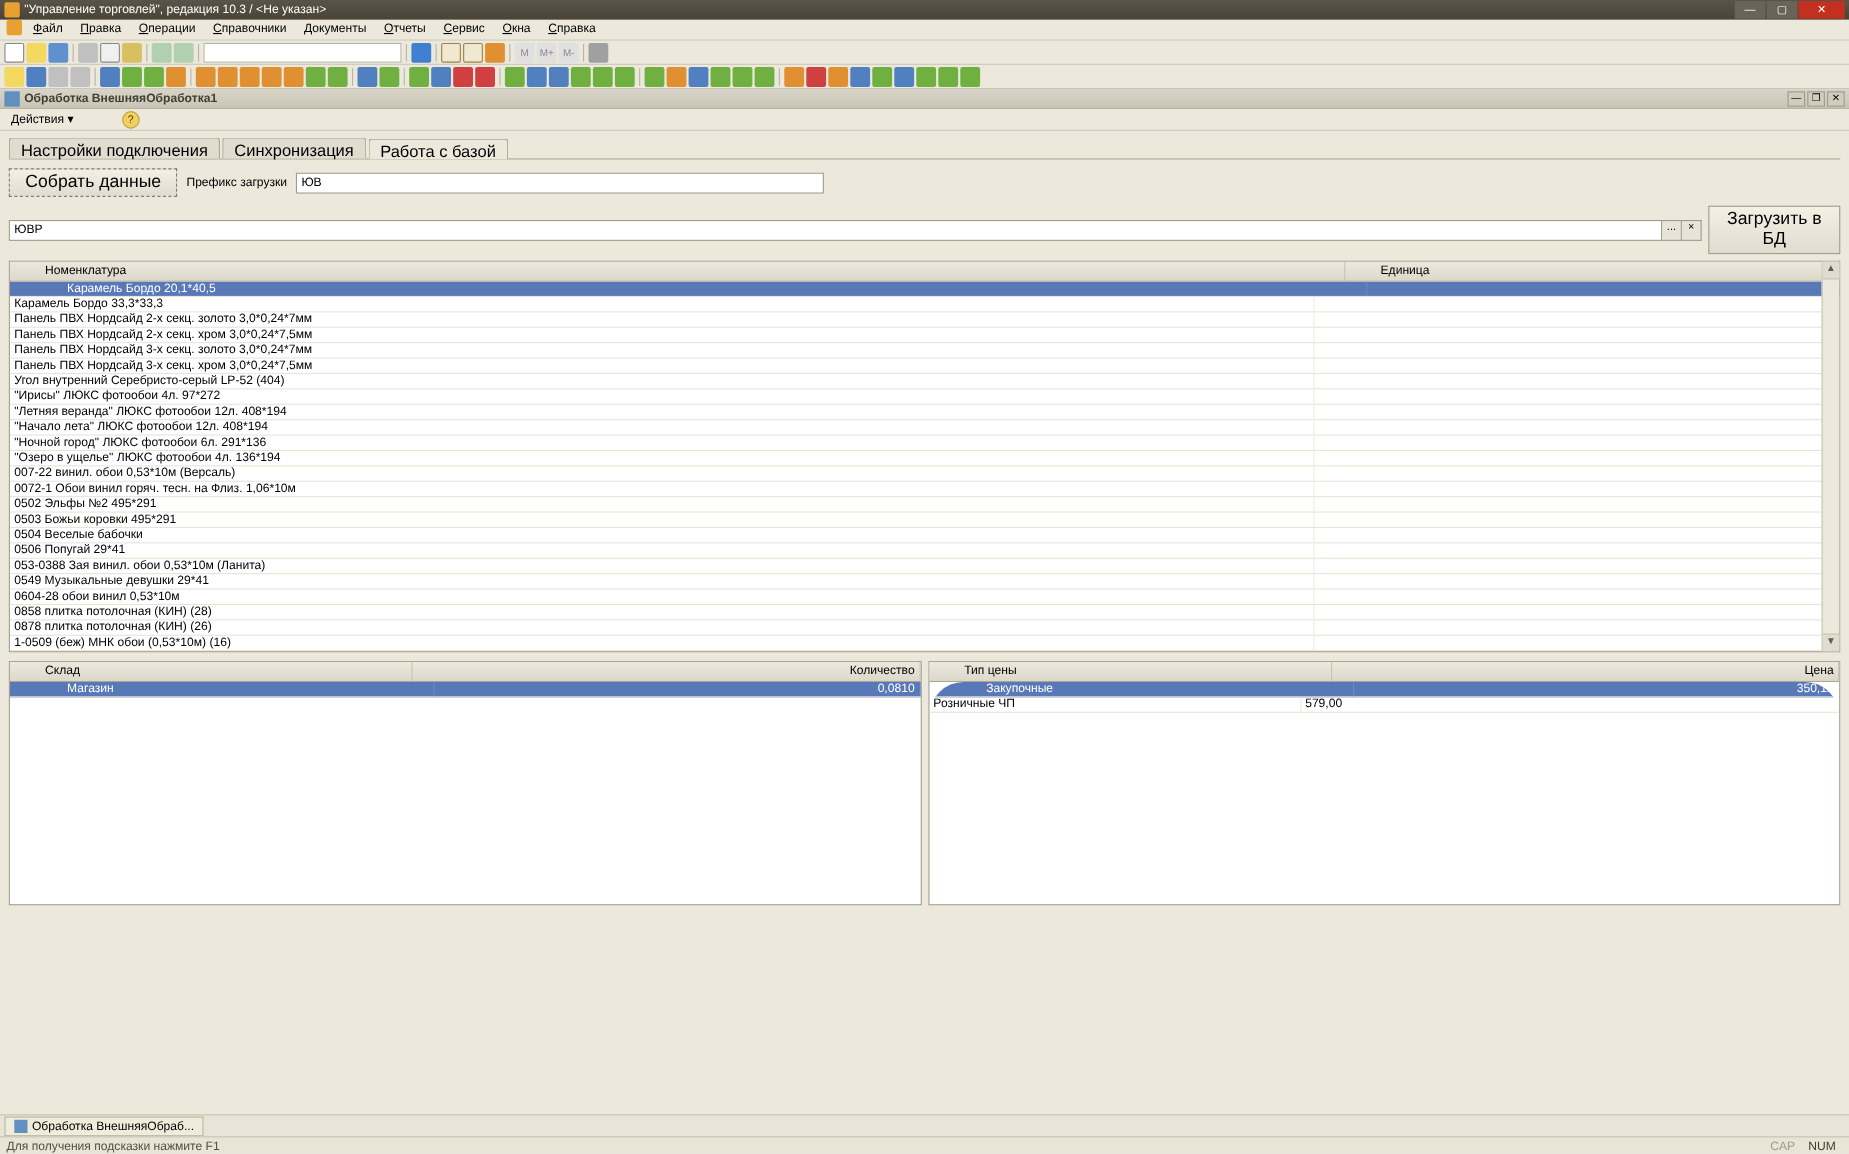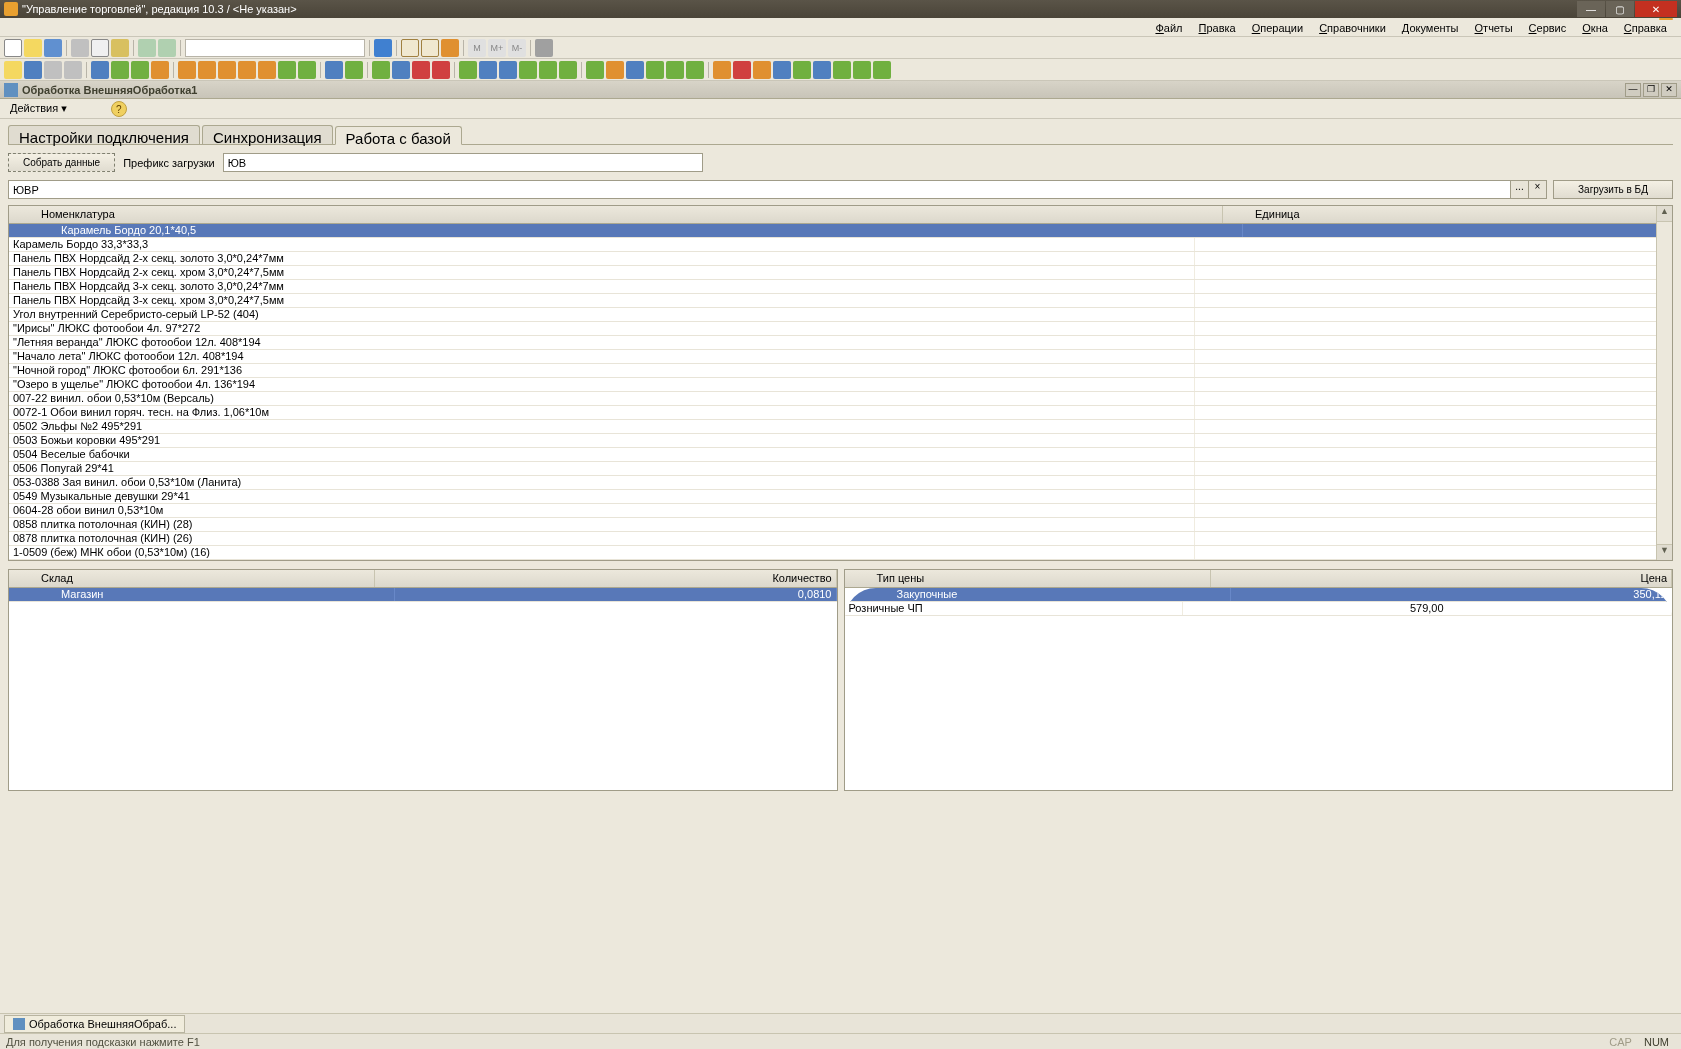--- a/index.html
+++ b/index.html
@@ -9,21 +9,21 @@
 .titlebar { height: 18px; background: linear-gradient(to bottom, #5a5448, #4a4438); color: #fff; display: flex; align-items: center; padding: 0 4px; font-size: 11px; }
 .titlebar .app-icon { width: 14px; height: 14px; background: #e8a030; margin-right: 4px; border-radius: 2px; }
 .titlebar .title-text { flex: 1; }
 .titlebar .win-controls { display: flex; }
 .titlebar .win-btn { width: 28px; height: 16px; display: flex; align-items: center; justify-content: center; font-size: 10px; margin-left: 1px; }
 .titlebar .win-btn.min { background: #6a6458; }
 .titlebar .win-btn.max { background: #6a6458; }
 .titlebar .win-btn.close { background: #c43020; width: 42px; }
 
 
-.menubar { height: 19px; background: #ece8dc; display: flex; align-items: flex-end; padding: 0 6px; font-size: 11px; border-bottom: 1px solid #cac6b8; flex-direction: column; }
+.menubar { height: 19px; background: #ece8dc; display: flex; align-items: flex-start; padding: 0 6px; font-size: 11px; border-bottom: 1px solid #cac6b8; }
 .menubar .menu-item { padding: 2px 8px; cursor: default; }
 .menubar .menu-item u { text-decoration: underline; }
 .menubar .app-icon2 { width: 14px; height: 14px; background: #e8a030; margin-right: 2px; border-radius: 2px; }
 
 
 .toolbar { height: 22px; background: #ece8dc; display: flex; align-items: center; padding: 0 4px; border-bottom: 1px solid #cac6b8; gap: 2px; }
 .toolbar .tbicon { width: 18px; height: 18px; display: inline-block; border-radius: 2px; }
 .toolbar .sep { width: 1px; height: 16px; background: #b8b4a8; margin: 0 2px; }
 .toolbar .combo { height: 18px; border: 1px solid #b8b4a8; background: #fff; width: 180px; font-size: 11px; padding: 0 2px; }
 
@@ -52,21 +52,21 @@
 
 .content { position: absolute; top: 119px; left: 0; right: 0; bottom: 36px; background: #ece8dc; padding: 6px 8px; }
 
 
 .tabs { display: flex; height: 20px; border-bottom: 1px solid #aca890; }
 .tabs .tab { padding: 3px 10px; font-size: 15px; background: #e0dcd0; border: 1px solid #aca890; border-bottom: none; margin-right: 2px; border-radius: 3px 3px 0 0; cursor: default; }
 .tabs .tab.active { background: #ece8dc; border-bottom: 1px solid #ece8dc; position: relative; top: 1px; }
 
 
 .form-row { display: flex; align-items: center; gap: 8px; margin: 8px 0 4px 0; }
-.btn { background: linear-gradient(to bottom,#f4f0e4,#e0dcd0); border: 1px solid #a09c88; padding: 3px 14px; font-size: 10px; cursor: default; }
+.btn { background: linear-gradient(to bottom,#f4f0e4,#e0dcd0); border: 1px solid #a09c88; padding: 3px 14px; font-size: 16px; cursor: default; }
 .btn.dashed { border: 1px dashed #808070; }
 .label { font-size: 11px; }
 .input { border: 1px solid #a09c88; background: #fff; height: 19px; padding: 0 4px; font-size: 11px; }
 
 
 .input-group { display: flex; flex: 1; }
 .input-group .input { flex: 1; }
 .input-group .ibtn { width: 18px; height: 19px; border: 1px solid #a09c88; background: #e8e4d8; font-size: 10px; text-align: center; border-left: none; }
 
 
@@ -385,21 +385,21 @@
         <div class="th col-ptype">Тип цены</div>
         <div class="th col-price">Цена</div>
       </div>
       <div class="table-body" id="price-body">
           <div class="table-row selected">
             <div class="td col-ptype">Закупочные</div>
             <div class="td col-price" style="text-align:right">350,12</div>
           </div>
           <div class="table-row">
             <div class="td col-ptype">Розничные ЧП</div>
-            <div class="td col-price" style="text-align:center">579,00</div>
+            <div class="td col-price" style="text-align:left">579,00</div>
           </div>
         </div>
     </div>
   </div>
 
 </div>
 
 <div class="taskbar">
   <div class="tbitem">
     <div class="ticon"></div>

